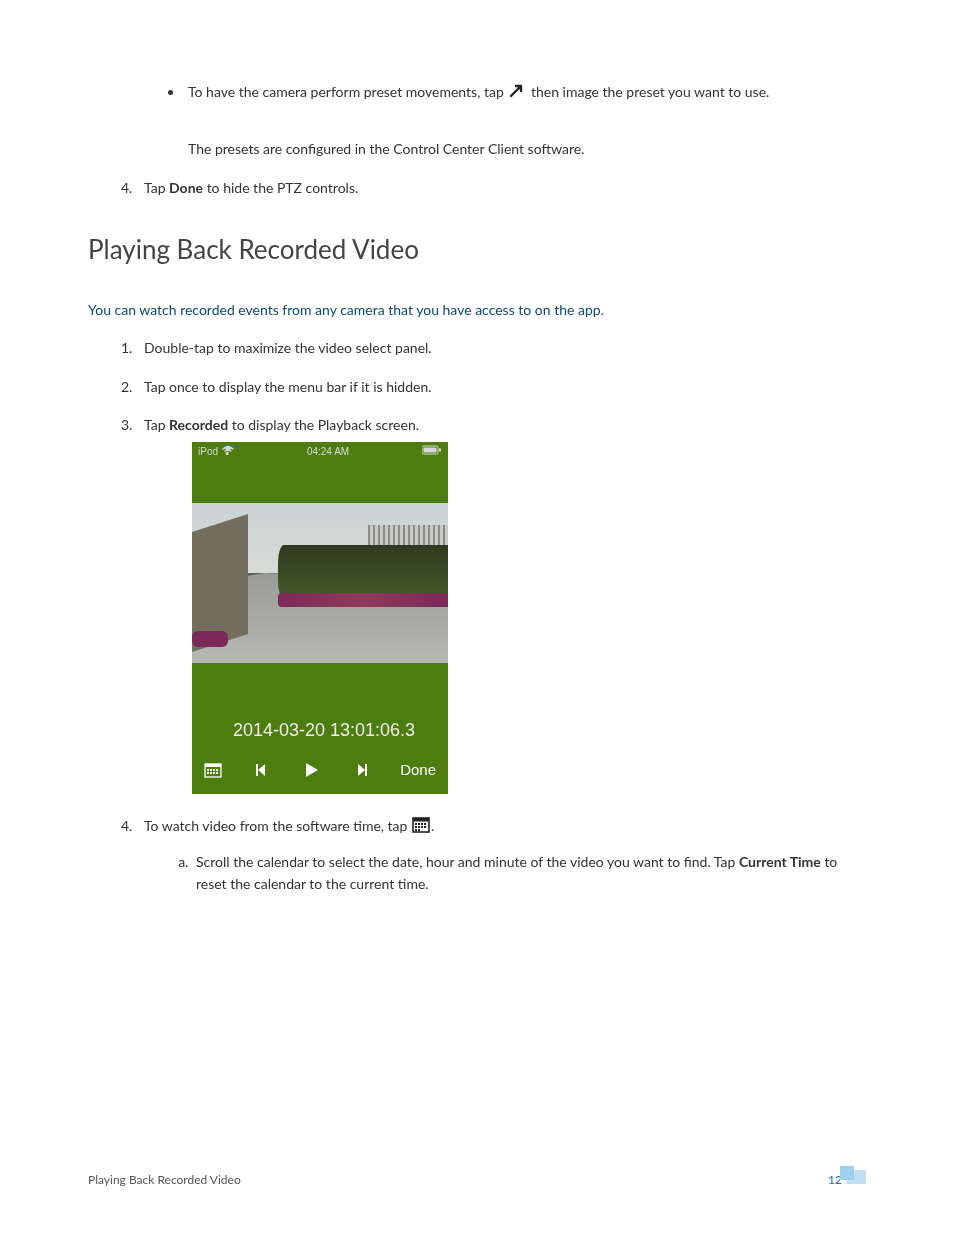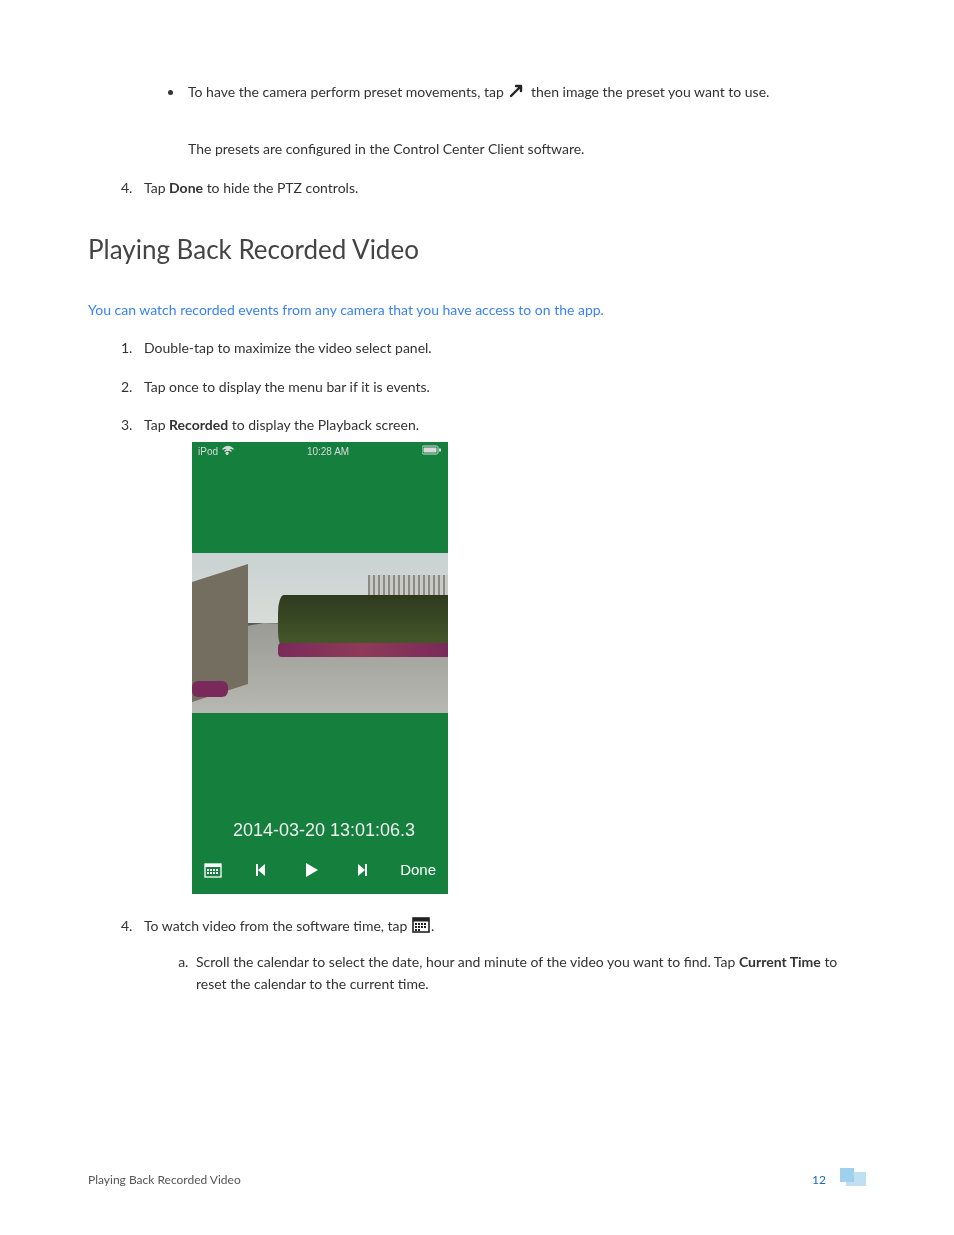--- a/index.html
+++ b/index.html
@@ -11,21 +11,21 @@
     font-size: 14px;
     line-height: 1.6;
   }
   .page {
     width: 954px;
     height: 1235px;
     box-sizing: border-box;
     padding: 80px 88px 50px 88px;
     position: relative;
   }
-  .body-text { color: #3b82f6; }
+  .body-text { color: #0c4a6e; }
   .section-heading {
     font-size: 26px;
     font-weight: 400;
     color: #444;
     margin-top: 30px;
     margin-bottom: 28px;
   }
   ol.main-list {
     padding-left: 48px;
     margin: 8px 0 0 0;
@@ -48,22 +48,22 @@
   }
   ol.sub-alpha > li { padding-left: 4px; margin-bottom: 10px; }
   .bold { font-weight: 700; }
   .para-sub { margin-top: 32px; }
 
   .inline-icon-svg { display: inline-block; vertical-align: middle; }
 
   
   .phone {
     width: 256px;
-    height: 452px;
-    background: #15803d;
+    height: 352px;
+    background: #4d7c0f;
     color: #fff;
     margin-left: 48px;
     margin-top: 6px;
     margin-bottom: 20px;
     position: relative;
     font-family: "Helvetica Neue", Arial, sans-serif;
     display: flex;
     flex-direction: column;
   }
   .status-bar {
@@ -131,21 +131,21 @@
   
   .footer {
     position: absolute;
     left: 88px; right: 88px; bottom: 46px;
     display: flex;
     justify-content: space-between;
     align-items: center;
     font-size: 12px;
     color: #555;
   }
-  .footer-right { display:flex; align-items:center; gap:20px;}
+  .footer-right { display:flex; gap:4px;}
   .page-num { color:#1769c5; }
   .logo-deco { width:20px; height:14px; background:#bfe0f3; position:relative;}
   .logo-deco::before { content:""; position:absolute; left:-6px; top:-4px; width:14px; height:14px;
                        background:#9fd0ec;}
 </style>
 </head>
 <body>
 
 <div class="page">
 
@@ -167,36 +167,36 @@
       <span>Tap </span><span class="bold">Done</span><span> to hide the PTZ controls.</span>
     </li>
   </ol>
 
   <h2 class="section-heading">Playing Back Recorded Video</h2>
 
   <p class="body-text">You can watch recorded events from any camera that you have access to on the app.</p>
 
   <ol class="main-list">
     <li>Double-tap to maximize the video select panel.</li>
-    <li>Tap once to display the menu bar if it is events.</li>
+    <li>Tap once to display the menu bar if it is hidden.</li>
     <li>
       <span>Tap </span><span class="bold">Recorded</span><span> to display the Playback screen.</span>
 
       
       <div class="phone">
         <div class="status-bar">
           <div class="sb-left">
             <span>iPod</span>
             <span>
               <svg width="12" height="10" viewBox="0 0 12 10">
                   <path d="M1 4 Q6 -1 11 4 M3 6 Q6 3 9 6 M6 8.3 A0.9 0.9 0 1 0 6 8.31" stroke="#d9d9d9" stroke-width="1.5" fill="#d9d9d9" stroke-linecap="round"></path>
                 </svg>
             </span>
           </div>
-          <div>10:28 AM</div>
+          <div>04:24 AM</div>
           <div class="sb-right">
             <span>
               <svg width="20" height="10" viewBox="0 0 20 10">
                 <rect x="0" y="1" width="16" height="8" rx="1.5" fill="none" stroke="#d9d9d9"></rect>
                 <rect x="1.5" y="2.5" width="13" height="5" fill="#d9d9d9"></rect>
                 <rect x="17" y="3.5" width="2" height="3" fill="#d9d9d9"></rect>
               </svg>
             </span>
           </div>
         </div>

